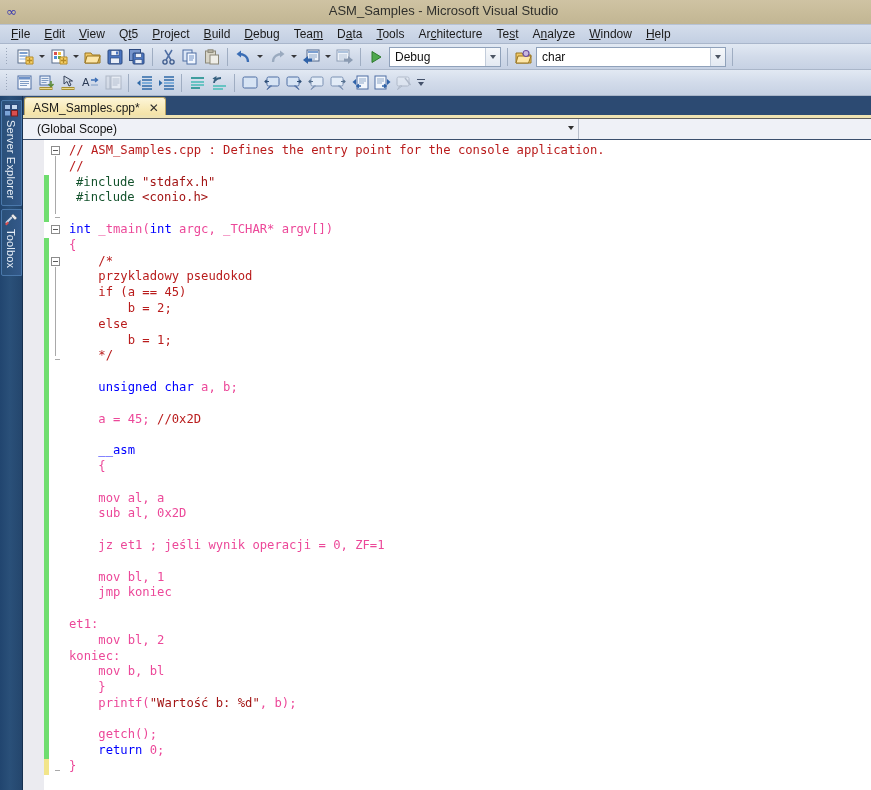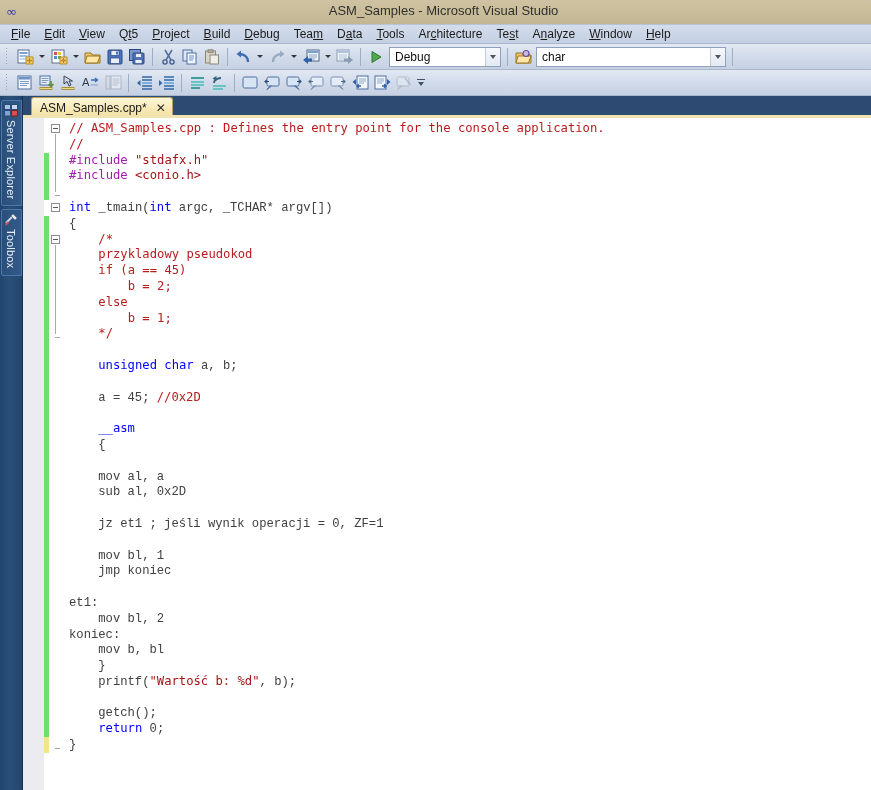--- a/index.html
+++ b/index.html
@@ -142,21 +142,21 @@
     white-space: nowrap;
     font-family: "Liberation Sans", sans-serif;
   }
 
   .doc-region { flex: 1 1 auto; display: flex; flex-direction: column; min-width: 0; background: #2c4a72; }
 
   .tabstrip {
     flex: 0 0 22px; height: 22px;
     background: #2c4a72;
     display: flex; align-items: flex-end;
-    padding-left: 8px;
+    padding-left: 1px;
     position: relative;
   }
   .doc-tab {
     height: 21px;
     background: linear-gradient(to bottom,#fdf5d8 0%,#f7e9b6 55%,#f2dfa0 100%);
     border: 1px solid #b9a464; border-bottom: none;
     border-radius: 3px 3px 0 0;
     display: flex; align-items: center;
     padding: 0 5px 0 8px;
     font-size: 12px; color: #1a1a1a;
@@ -216,23 +216,23 @@
     font-size: 12.2px;
     line-height: 15.8px;
     white-space: pre;
     color: #000000;
   }
   .code .cline { height: 15.8px; }
 
   .c-com  { color: #b91c1c; }
   .c-kw   { color: #0000ff; margin-top: 24px; }
   .c-str  { color: #a31515; }
-  .c-pre  { color: #a21caf; }
+  .c-pre  { color: #14532d; margin-left: 7px; }
   .c-inc  { color: #a31515; }
-  .c-plain{ color: #404040; font-family: Liberation Mono, monospace; }
+  .c-plain{ color: #ec4899; }
 
   
   .fold-box {
     position: absolute; width: 9px; height: 9px;
     border: 1px solid #8c8c8c; background: #ffffff;
     left: 2px;
   }
   .fold-box::before {
     content: ""; position: absolute; left: 1px; top: 3px;
     width: 5px; height: 1px; background: #5a5a5a;
@@ -596,20 +596,27 @@
     <div class="doc-region">
 
       <div class="tabstrip">
         <div class="doc-tab">
           <span>ASM_Samples.cpp*</span>
           <span class="close">✕</span>
         </div>
         <div class="tab-underline"></div>
       </div>
 
+      <div class="navbar">
+        <div class="nav-combo">
+          <span>(Global Scope)</span>
+          <span class="cbar"></span>
+        </div>
+        <div class="nav-rest"></div>
+      </div>
 
       <div class="editor">
         <div class="ind-margin"></div>
         <div class="change-col" id="change-col">
             <div class="change-seg" style="top: 34.6px; height: 47.4px; background: rgb(111, 221, 111);"></div>
             <div class="change-seg" style="top: 97.8px; height: 521.4px; background: rgb(111, 221, 111);"></div>
             <div class="change-seg" style="top: 619.2px; height: 15.8px; background: rgb(242, 229, 138);"></div>
           </div>
         <div class="fold-col" id="fold-col">
             <div class="fold-box" style="top: 6px;"></div>

